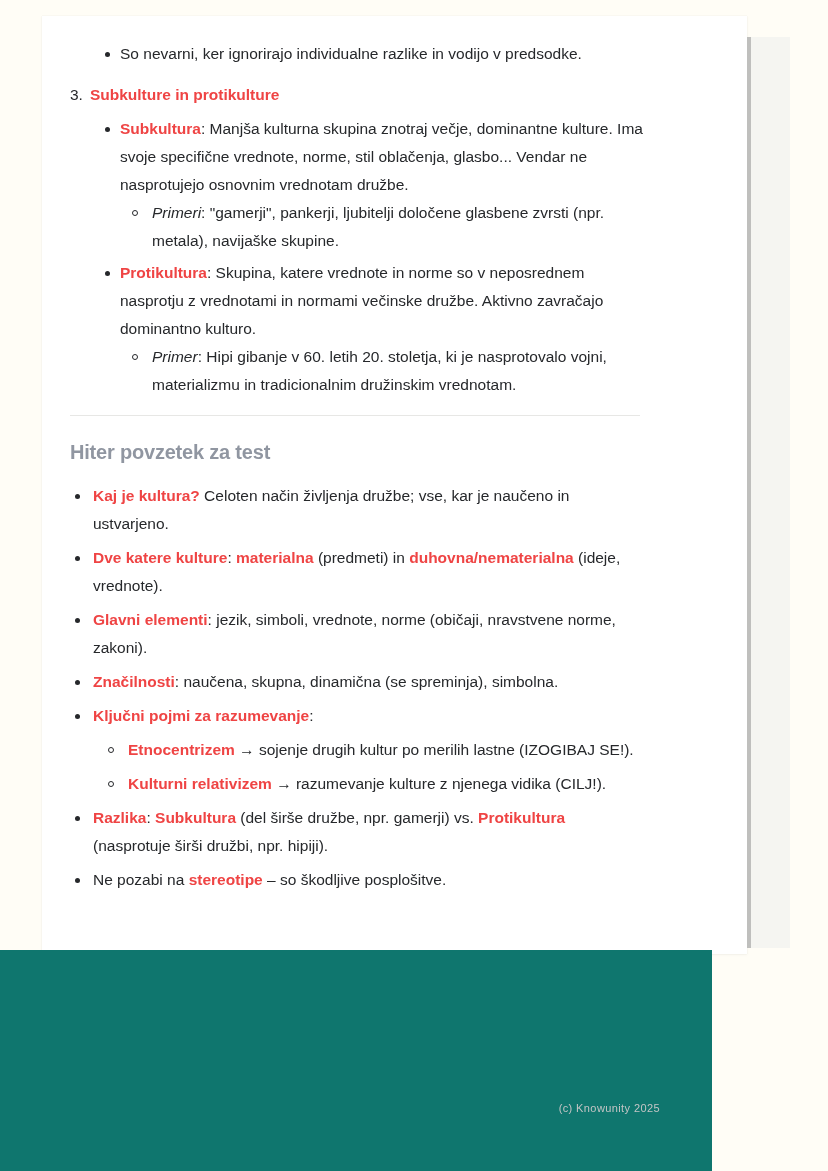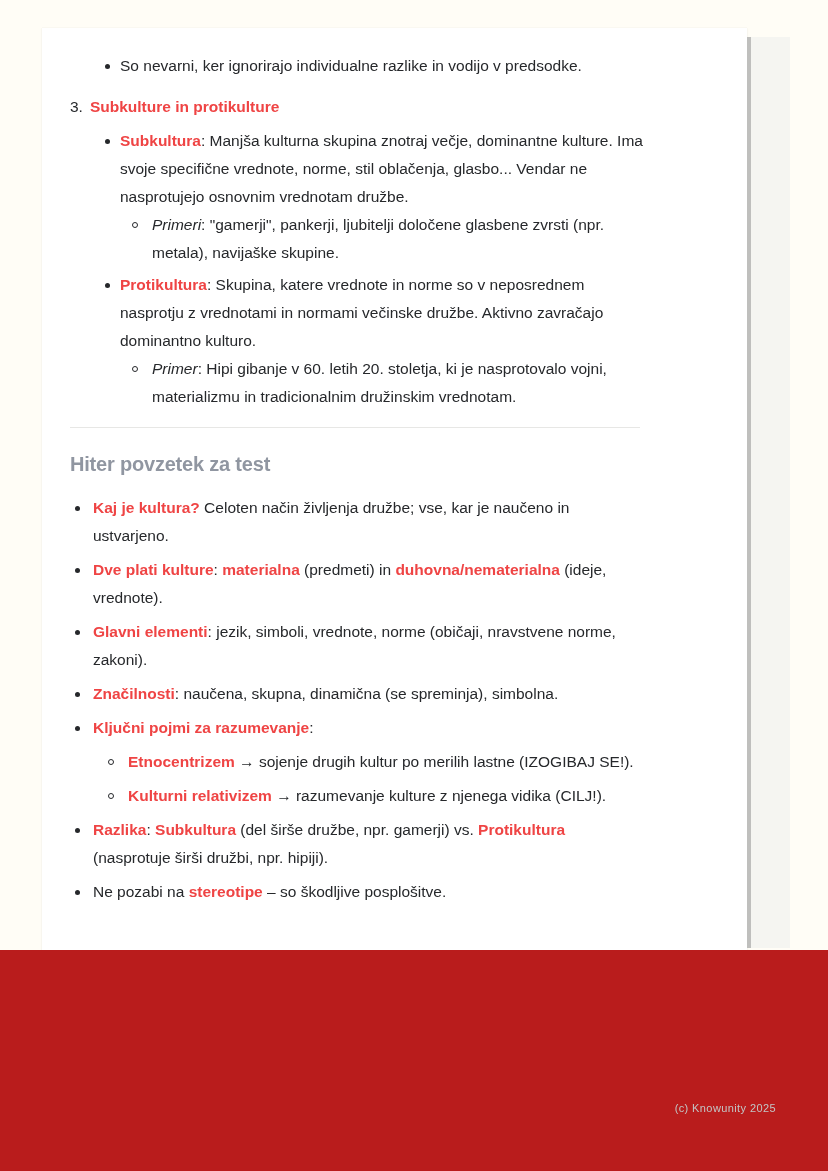--- a/index.html
+++ b/index.html
@@ -5,21 +5,21 @@
   html,body{margin:0;padding:0;}
   body{
     width:828px;height:1171px;position:relative;overflow:hidden;
     background:#fffdf6;
     font-family:"Liberation Sans", sans-serif;
     color:#26282b;
     -webkit-font-smoothing:antialiased;
   }
   
   .sheet{
-    position:absolute;left:42px;top:28px;width:705px;height:938px;
+    position:absolute;left:42px;top:16px;width:705px;height:938px;
     background:#ffffff;
     box-shadow:0 0 1px rgba(0,0,0,0.10), 0 1px 3px rgba(0,0,0,0.04);
   }
   .content{
     position:relative;
     padding:24px 0 0 28px;
     width:574px;
     font-size:15.5px;line-height:28px;
   }
   b{font-weight:bold;color:#ef4444;}
@@ -75,22 +75,22 @@
   }
 
   
   .next-page-edge{
     position:absolute;left:747px;top:37px;width:39px;height:911px;
     background:#f5f5f1;border-left:4px solid #bfbfbd;
   }
 
   
   .below-area{
-    position:absolute;left:0;top:950px;width:828px;height:221px;
-    background:#b91c1c;
+    position:absolute;left:0;top:950px;width:712px;height:221px;
+    background:#0f766e;
   }
   .footer-copyright{
     position:absolute;top:152px;right:52px;
     font-size:11px;letter-spacing:0.4px;color:#c3c5c5;
   }
 </style>
 </head>
 <body>
 
 <div>
@@ -114,21 +114,21 @@
               <li><i>Primer</i><span>: Hipi gibanje v 60. letih 20. stoletja, ki je nasprotovalo vojni, materializmu in tradicionalnim družinskim vrednotam.</span></li>
             </ul></li>
         </ul>
 
       <hr class="divider">
 
       <h2 class="summary-heading">Hiter povzetek za test</h2>
 
       <ul class="sum">
           <li><b>Kaj je kultura?</b><span> Celoten način življenja družbe; vse, kar je naučeno in ustvarjeno.</span></li>
-          <li><b>Dve plati kulture</b><span>: </span><b>materialna</b><span> (predmeti) in </span><b>duhovna/nematerialna</b><span> (ideje, vrednote).</span></li>
+          <li><b>Dve katere kulture</b><span>: </span><b>materialna</b><span> (predmeti) in </span><b>duhovna/nematerialna</b><span> (ideje, vrednote).</span></li>
           <li><b>Glavni elementi</b><span>: jezik, simboli, vrednote, norme (običaji, nravstvene norme, zakoni).</span></li>
           <li><b>Značilnosti</b><span>: naučena, skupna, dinamična (se spreminja), simbolna.</span></li>
           <li><b>Ključni pojmi za razumevanje</b><span>:</span><ul class="sub">
               <li><b>Etnocentrizem</b><span> → sojenje drugih kultur po merilih lastne (IZOGIBAJ SE!).</span></li>
               <li><b>Kulturni relativizem</b><span> → razumevanje kulture z njenega vidika (CILJ!).</span></li>
             </ul></li>
           <li><b>Razlika</b><span>: </span><b>Subkultura</b><span> (del širše družbe, npr. gamerji) vs. </span><b>Protikultura</b><span> (nasprotuje širši družbi, npr. hipiji).</span></li>
           <li><span>Ne pozabi na </span><b>stereotipe</b><span> – so škodljive posplošitve.</span></li>
         </ul>
 

